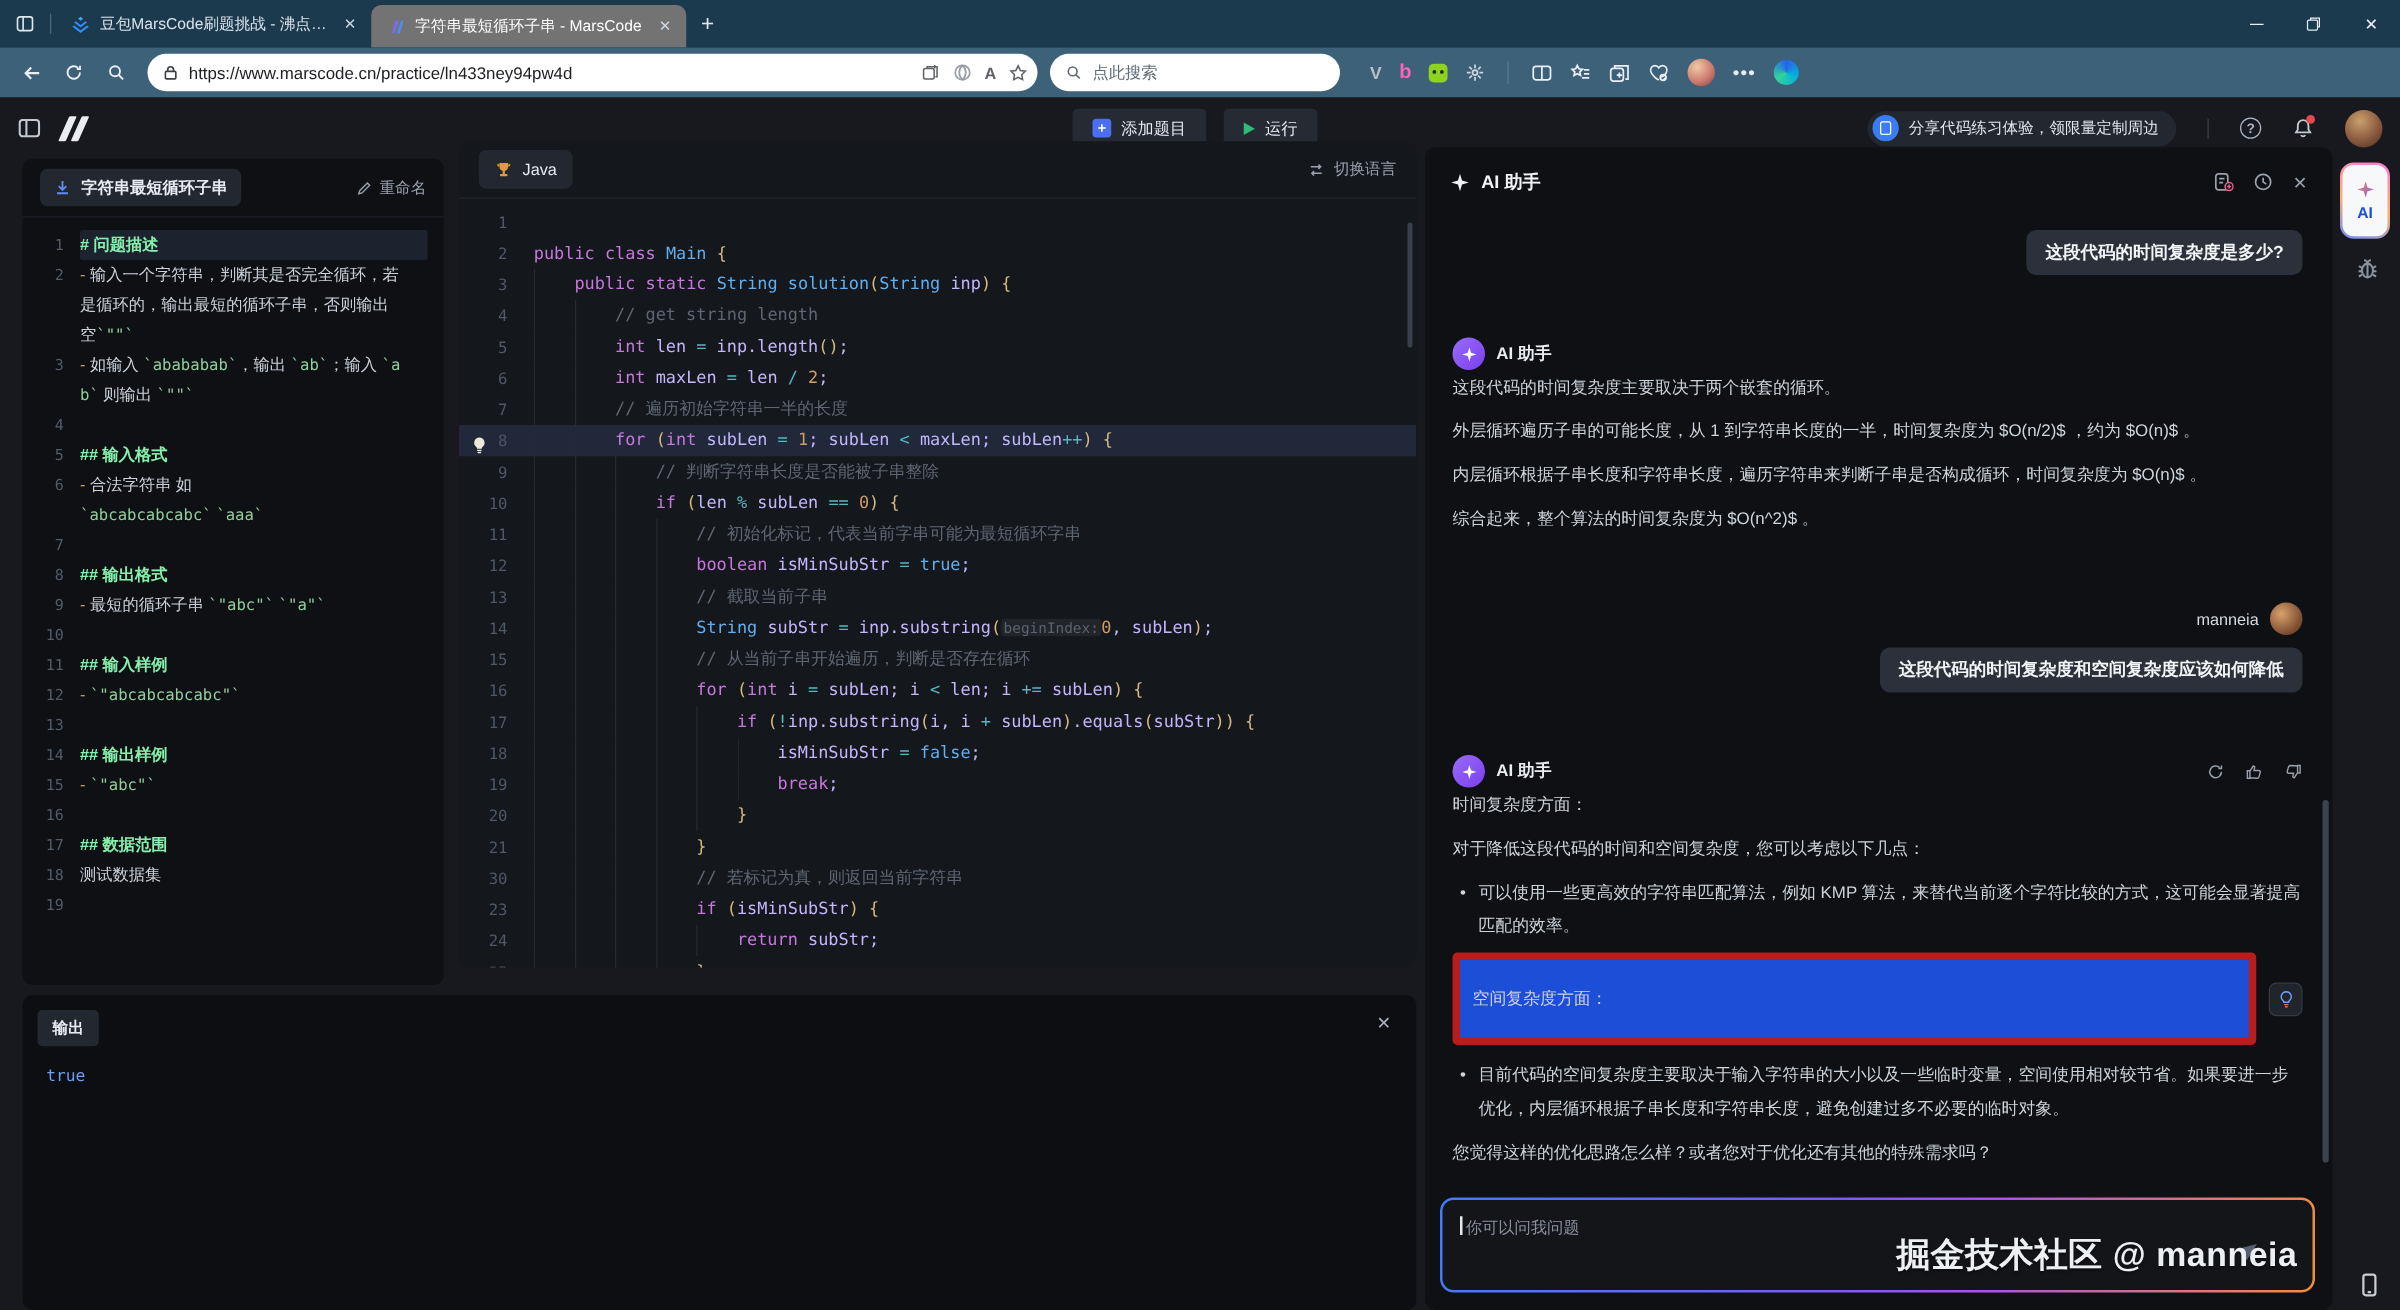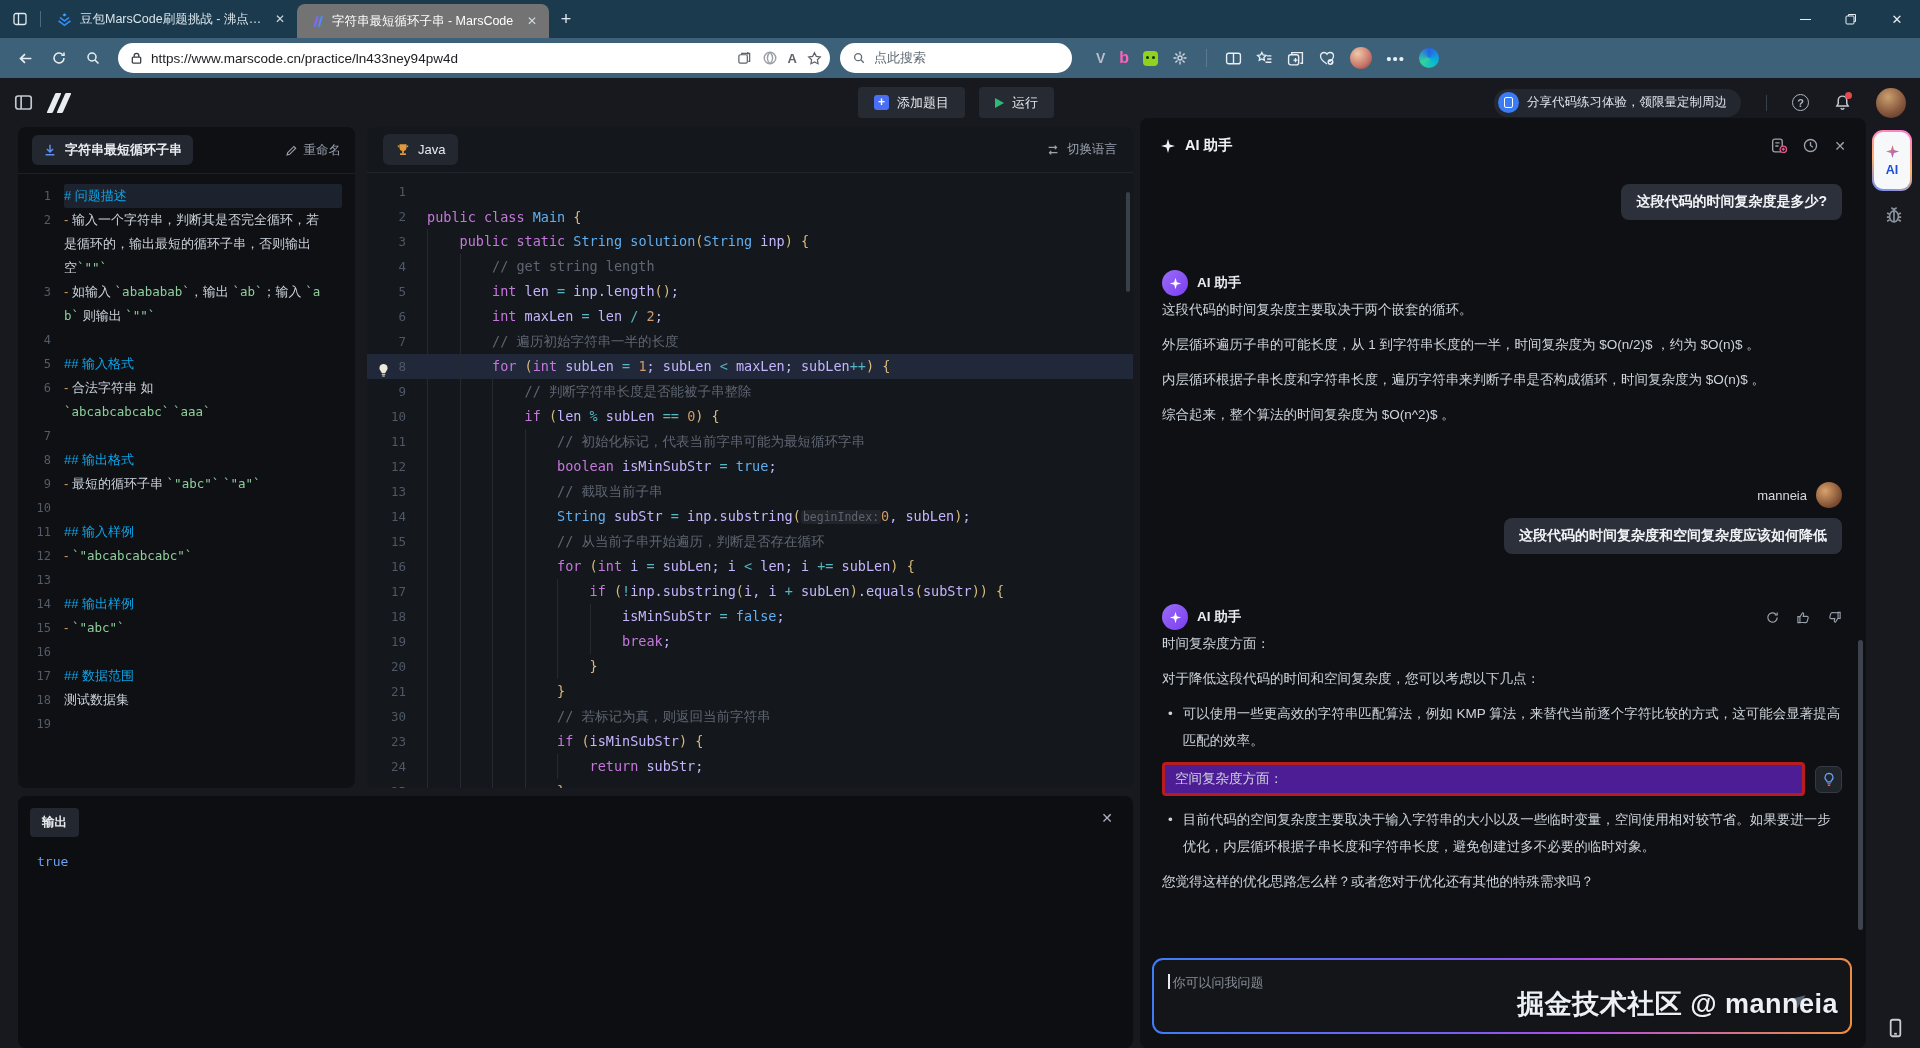--- a/index.html
+++ b/index.html
@@ -46,33 +46,33 @@
   .promoicon{width:21px;height:21px;border-radius:50%;background:#3b7cf5;display:flex;align-items:center;justify-content:center}
   .promoicon i{width:9px;height:11px;border:1.5px solid #fff;border-radius:2px;display:block}
   .vdiv{width:1px;height:16px;background:#3a404a}
   .helpc{width:17px;height:17px;border:1.5px solid #aeb6c2;border-radius:50%;color:#aeb6c2;font-size:11px;display:flex;align-items:center;justify-content:center;font-weight:700}
   .bellwrap{position:relative;color:#c3c9d2}
   .belldot{position:absolute;right:-1px;top:-2px;width:7px;height:7px;border-radius:50%;background:#e5484d}
   .avatar-m{width:30px;height:30px;border-radius:50%;background:radial-gradient(circle at 40% 30%,#caa06d,#8a5a40 55%,#4a2f22)}
   
   .panel{position:absolute;background:#0e1014;border-radius:8px}
   #problem{left:18px;top:127px;width:337px;height:661px;overflow:hidden}
-  #editor{left:367px;top:127px;width:766px;height:661px;background:#14171c;overflow:hidden}
+  #editor{left:367px;top:113px;width:766px;height:661px;background:#14171c;overflow:hidden}
   #output{left:18px;top:796px;width:1115px;height:252px;background:#0c0e12}
   #aipanel{left:1140px;top:118px;width:726px;height:930px;background:#0e1013}
   
   .phead{height:47px;display:flex;align-items:center;padding:0 14px;border-bottom:1px solid #1b1f26}
   .ptitlepill{height:30px;background:#232830;border-radius:6px;display:flex;align-items:center;gap:8px;padding:0 11px;font-size:13px;font-weight:700;color:#e8ebf0}
   .rename{margin-left:auto;display:flex;align-items:center;gap:6px;color:#98a0ac;font-size:12.5px}
   .pbody{padding-top:10px}
   .prow{display:flex;font-size:13px;line-height:24px}
   .pnum{flex:none;width:46px;padding-right:13px;text-align:right;color:#525b68;font-family:"DejaVu Sans Mono",monospace;font-size:12px}
   .pcont{width:258px;color:#ccd2da;word-break:break-all}
   .pcont.phl{background:#1c232e;width:278px;border-radius:2px}
-  .m-h{color:#0ea5e9;font-weight:400}
+  .m-h{color:#86efac;font-weight:700}
   .m-d{color:#ccd2da}
   .m-dash{color:#d19a66}
   .m-code{color:#8fce9d;font-family:"DejaVu Sans Mono",monospace;font-size:12.5px}
   
   .etabbar{height:46px;display:flex;align-items:center;padding:0 16px;border-bottom:1px solid #20242b}
   .etab{height:31px;background:#232830;border-radius:6px;display:flex;align-items:center;gap:8px;padding:0 13px;font-size:13px;color:#e8ebf0}
   .eswitch{margin-left:auto;display:flex;align-items:center;gap:7px;color:#9aa2ae;font-size:12.5px}
   .ebody{position:relative;padding-top:6px;font-family:"DejaVu Sans Mono",monospace;font-size:13.5px}
   .crow{height:25px;display:flex;align-items:center;white-space:pre}
   .crow.chl{background:#20283a}
@@ -101,21 +101,21 @@
   .ahead{display:flex;align-items:center;gap:9px}
   .aavatar{width:26px;height:26px;border-radius:50%;background:linear-gradient(135deg,#9a6cf8,#7a3ef0);display:flex;align-items:center;justify-content:center;flex:none}
   .aname{font-size:13.5px;font-weight:700;color:#e9ecf1}
   .aactions{margin-left:auto;display:flex;gap:16px;color:#98a0ac;align-items:center}
   .abody{font-size:13.5px;line-height:27px;color:#ced4dc}
   .ap{margin-bottom:8px}
   .ali{display:flex;gap:10px;margin-bottom:8px;padding-left:6px}
   .adot{color:#ced4dc}
   .alitext{flex:1}
   .ahl{display:flex;align-items:center;gap:10px;margin:4px 0 10px}
-  .ahlbox{flex:1;border:3px solid #b91c1c;background:#4c1d95;border-radius:4px;padding:2px 10px;line-height:24px}
+  .ahlbox{flex:1;border:6px solid #b91c1c;background:#1d4ed8;border-radius:4px;padding:19px 10px;line-height:24px}
   .ahlbulb{width:27px;height:27px;flex:none;background:#20242b;border:1px solid #343b45;border-radius:6px;display:flex;align-items:center;justify-content:center}
   .aiinput{position:absolute;left:12px;right:14px;bottom:14px;height:76px;border-radius:11px;padding:2px;background:linear-gradient(100deg,#3f7df8,#7b5cf0 45%,#b14ee8 62%,#ef8f3c)}
   .aiinput-inner{width:100%;height:100%;background:#131519;border-radius:9px;position:relative;padding:13px 14px}
   .caret{display:inline-block;width:1.5px;height:15px;background:#e7e9ed;vertical-align:-2px;margin-right:3px}
   .phtext{color:#8a919c;font-size:13px}
   .sendplane{position:absolute;right:44px;bottom:22px;color:#596070;transform:rotate(12deg)}
   .watermark{position:absolute;right:28px;bottom:26px;z-index:6;font-size:27px;font-weight:600;color:#eceff3;text-shadow:0 1px 2px rgba(0,0,0,.4);letter-spacing:.5px}
   .aiscroll{position:absolute;right:3px;top:522px;width:5px;height:290px;background:#3d434d;border-radius:3px}
   
   .railbtn{position:absolute;right:8px;top:130px;width:40px;height:61px;border-radius:11px;padding:2px;background:linear-gradient(200deg,#ff7ad9,#ffb26b 55%,#6b8bff)}

